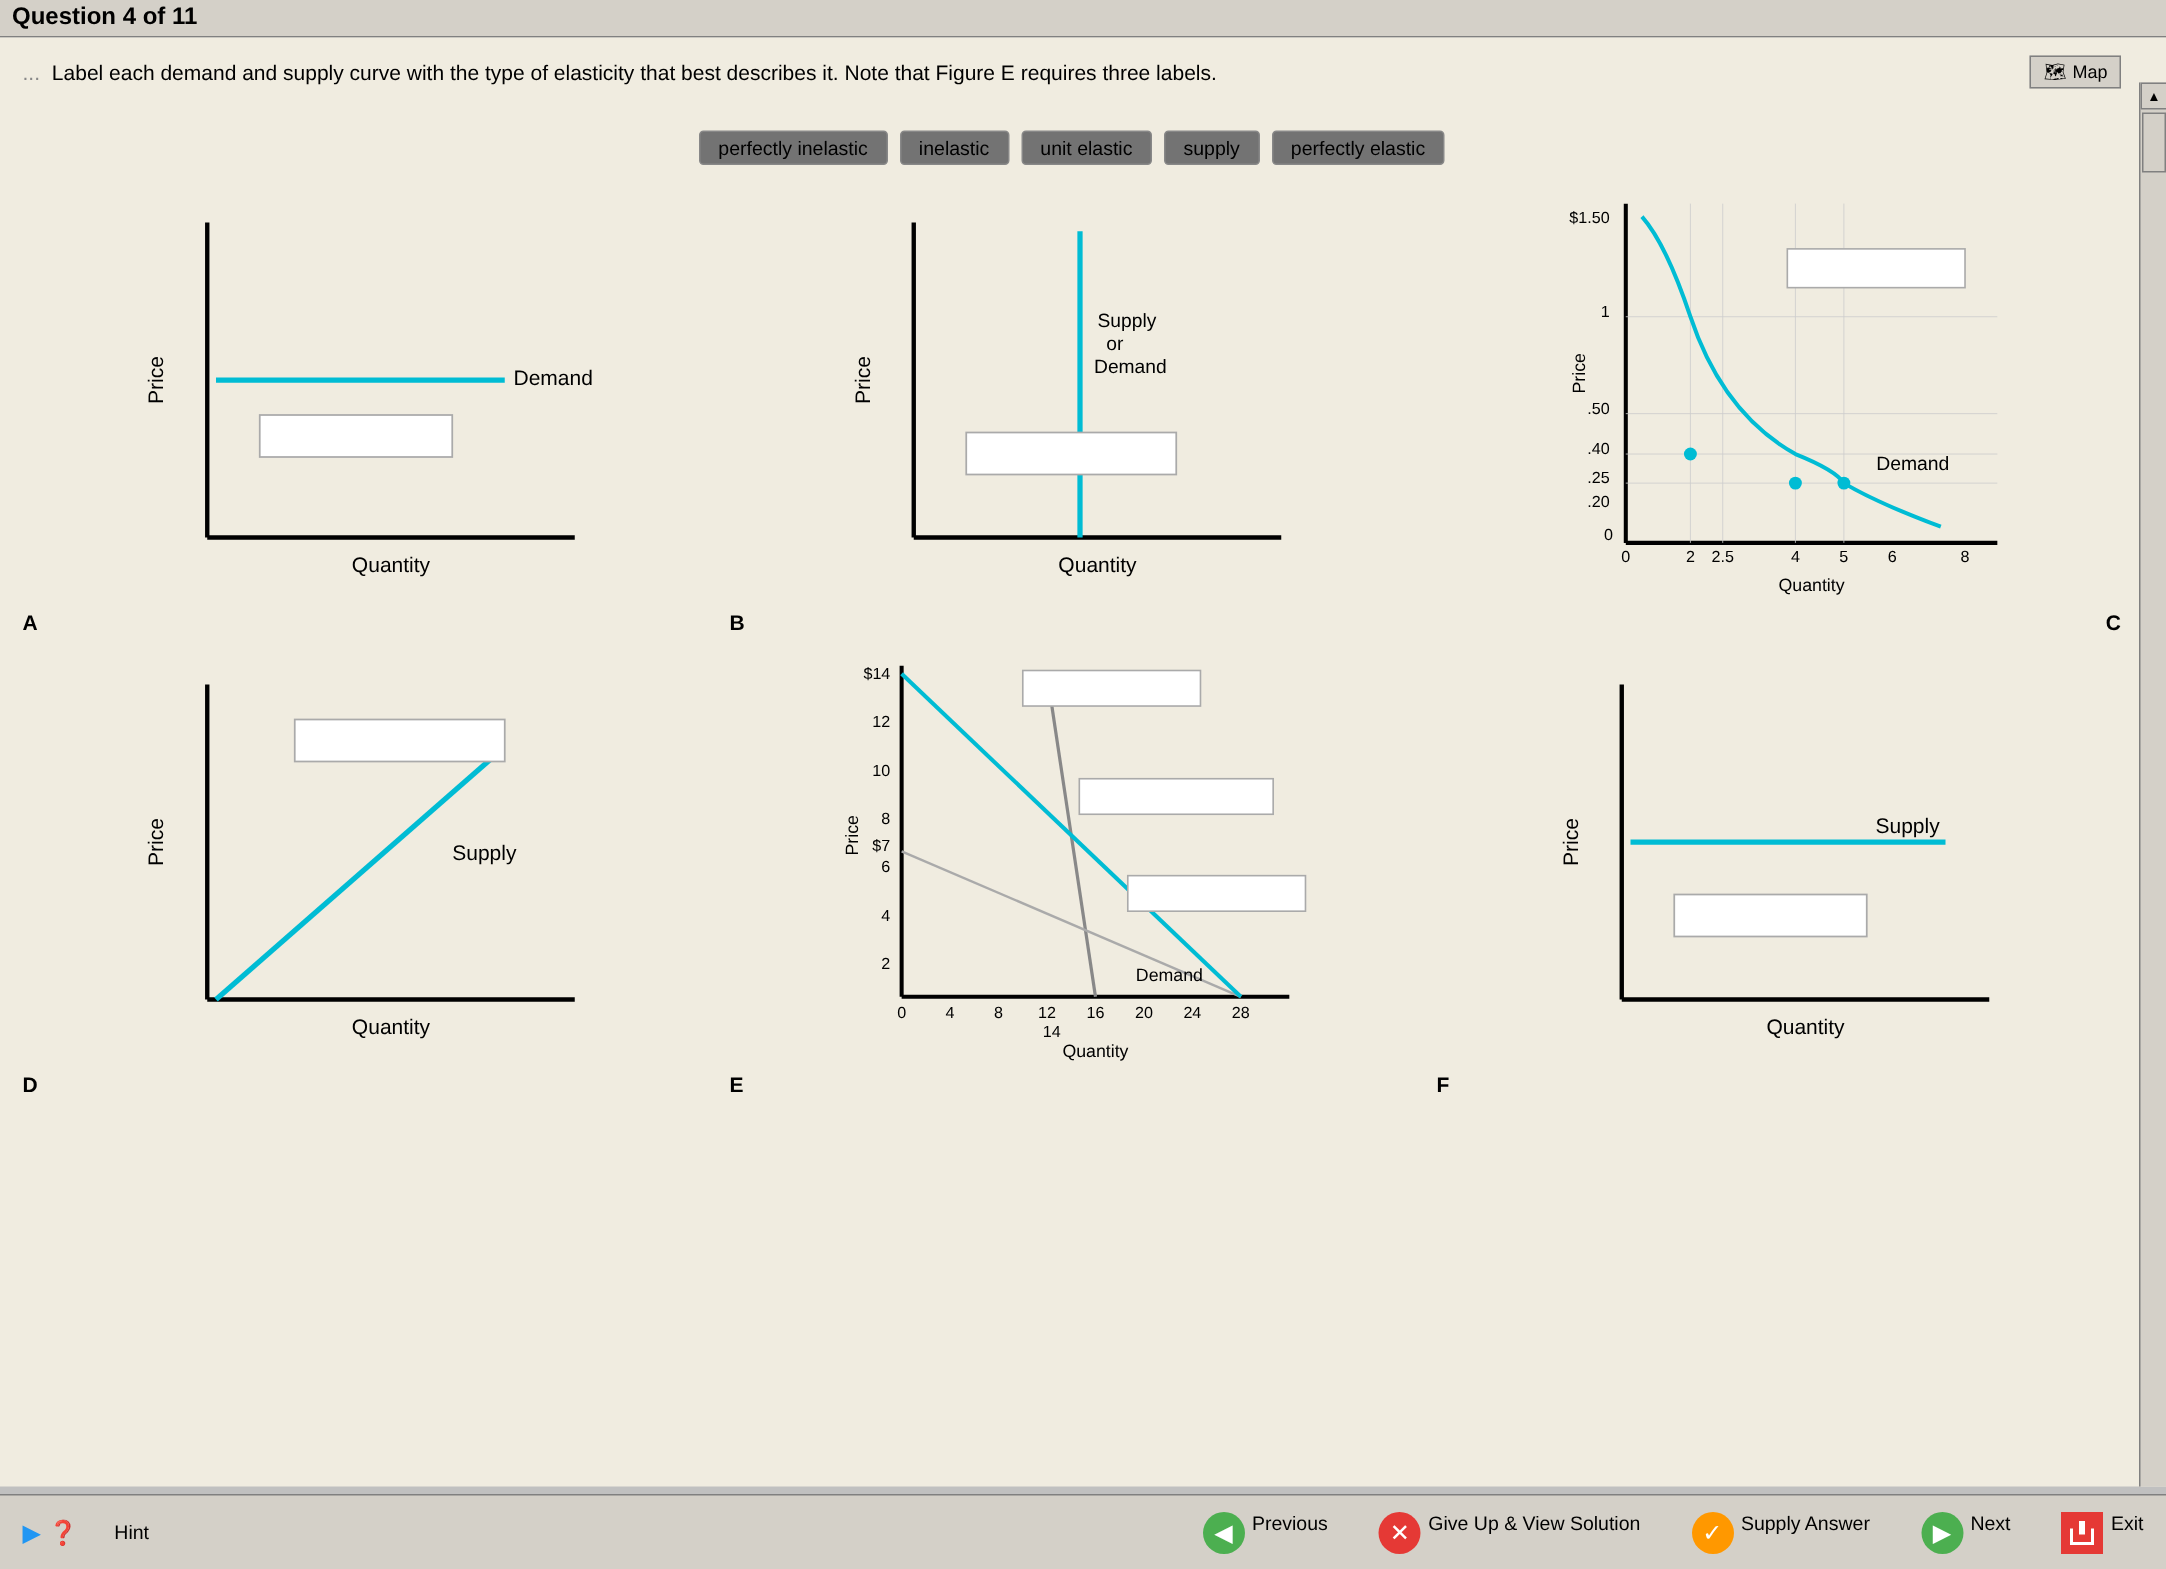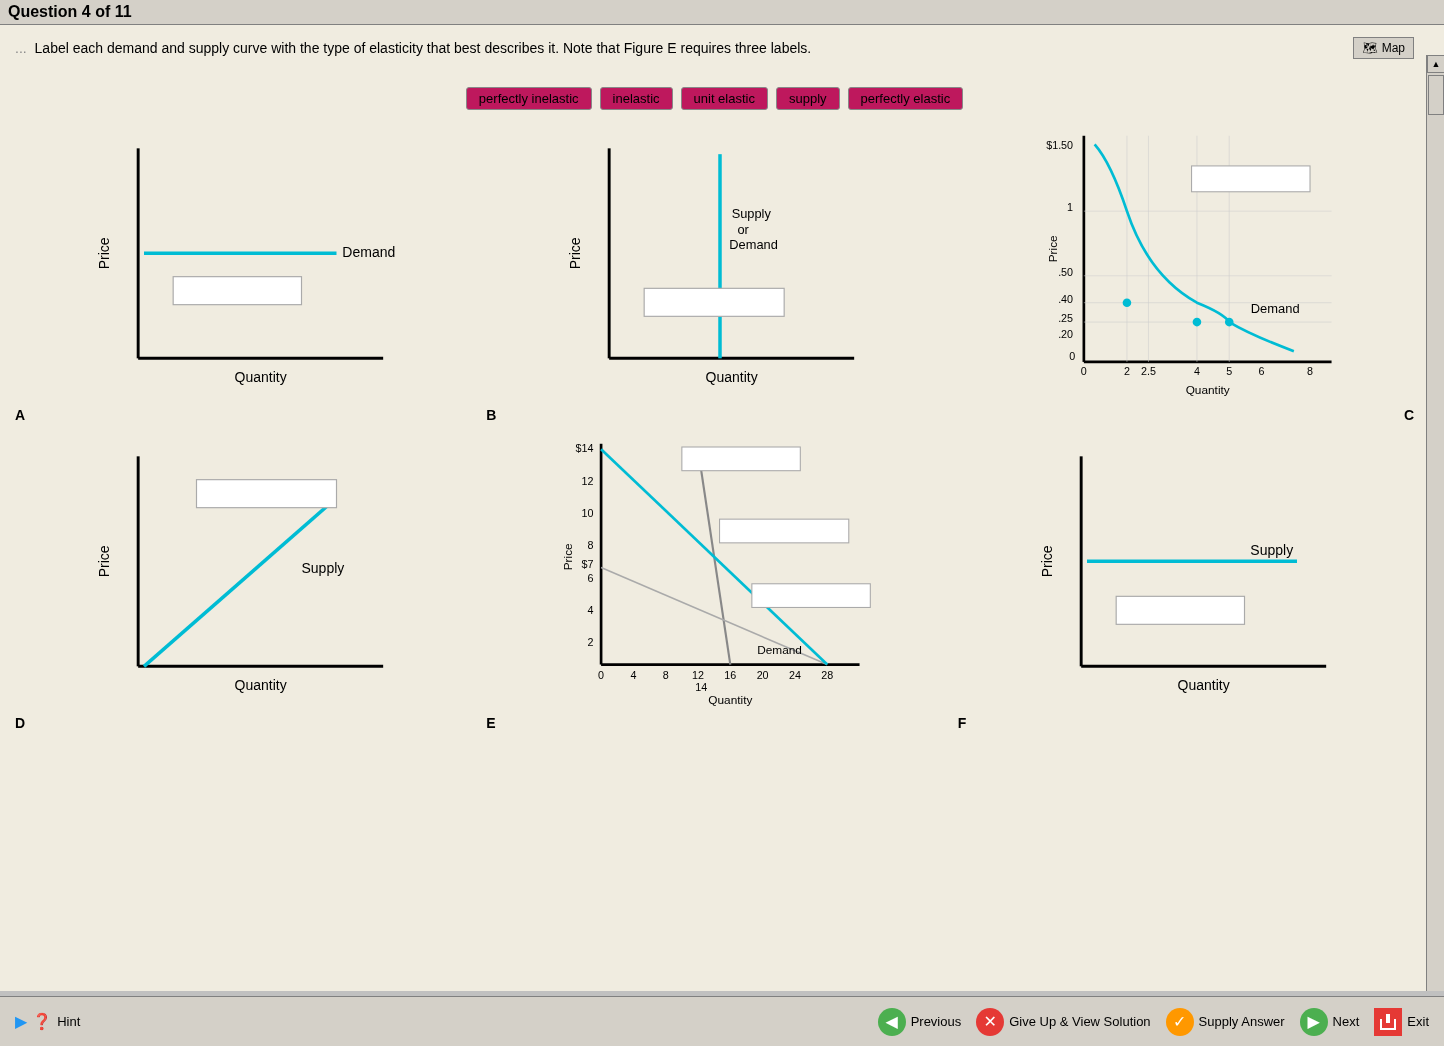--- a/index.html
+++ b/index.html
@@ -68,21 +68,21 @@
     
     .label-options {
       display: flex;
       justify-content: center;
       gap: 8px;
       margin-bottom: 15px;
     }
     
     .label-chip {
       border: 1px solid #888;
-      background: #be185d;
+      background: #737373;
       padding: 3px 12px;
       border-radius: 3px;
       font-size: 13px;
       cursor: pointer;
     }
     
     .footer {
       background: #d4d0c8;
       border-top: 1px solid #808080;
       height: 50px;
@@ -103,27 +103,28 @@
     }
     
     .footer-right {
       display: flex;
       align-items: center;
       gap: 15px;
     }
     
     .footer-btn {
       display: flex;
-      align-items: center;
+      align-items: flex-start;
       gap: 5px;
       cursor: pointer;
       font-size: 13px;
       background: none;
       border: none;
       font-family: Arial, sans-serif;
+      margin-left: 19px;
     }
     
     .btn-circle {
       width: 28px;
       height: 28px;
       border-radius: 50%;
       display: flex;
       align-items: center;
       justify-content: center;
       font-size: 16px;

